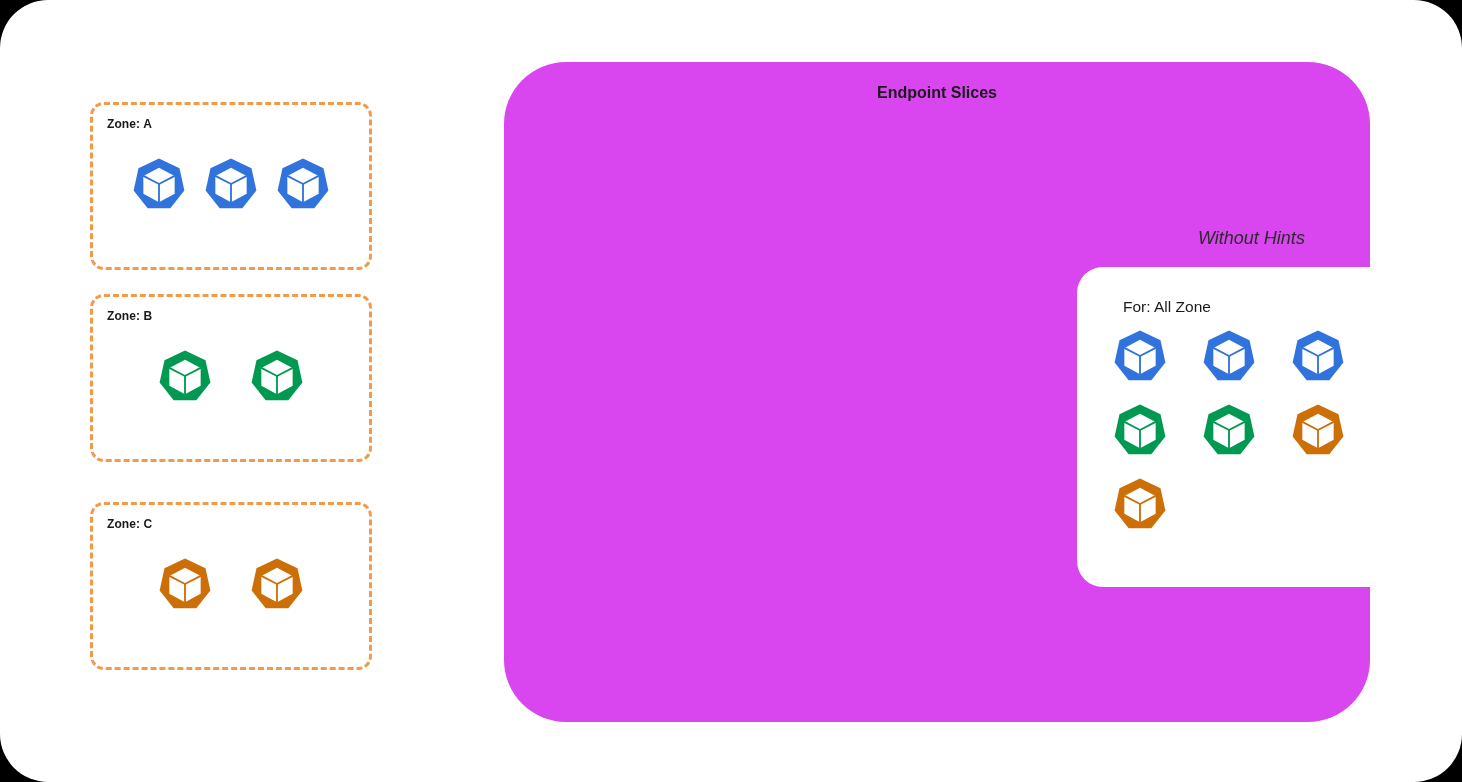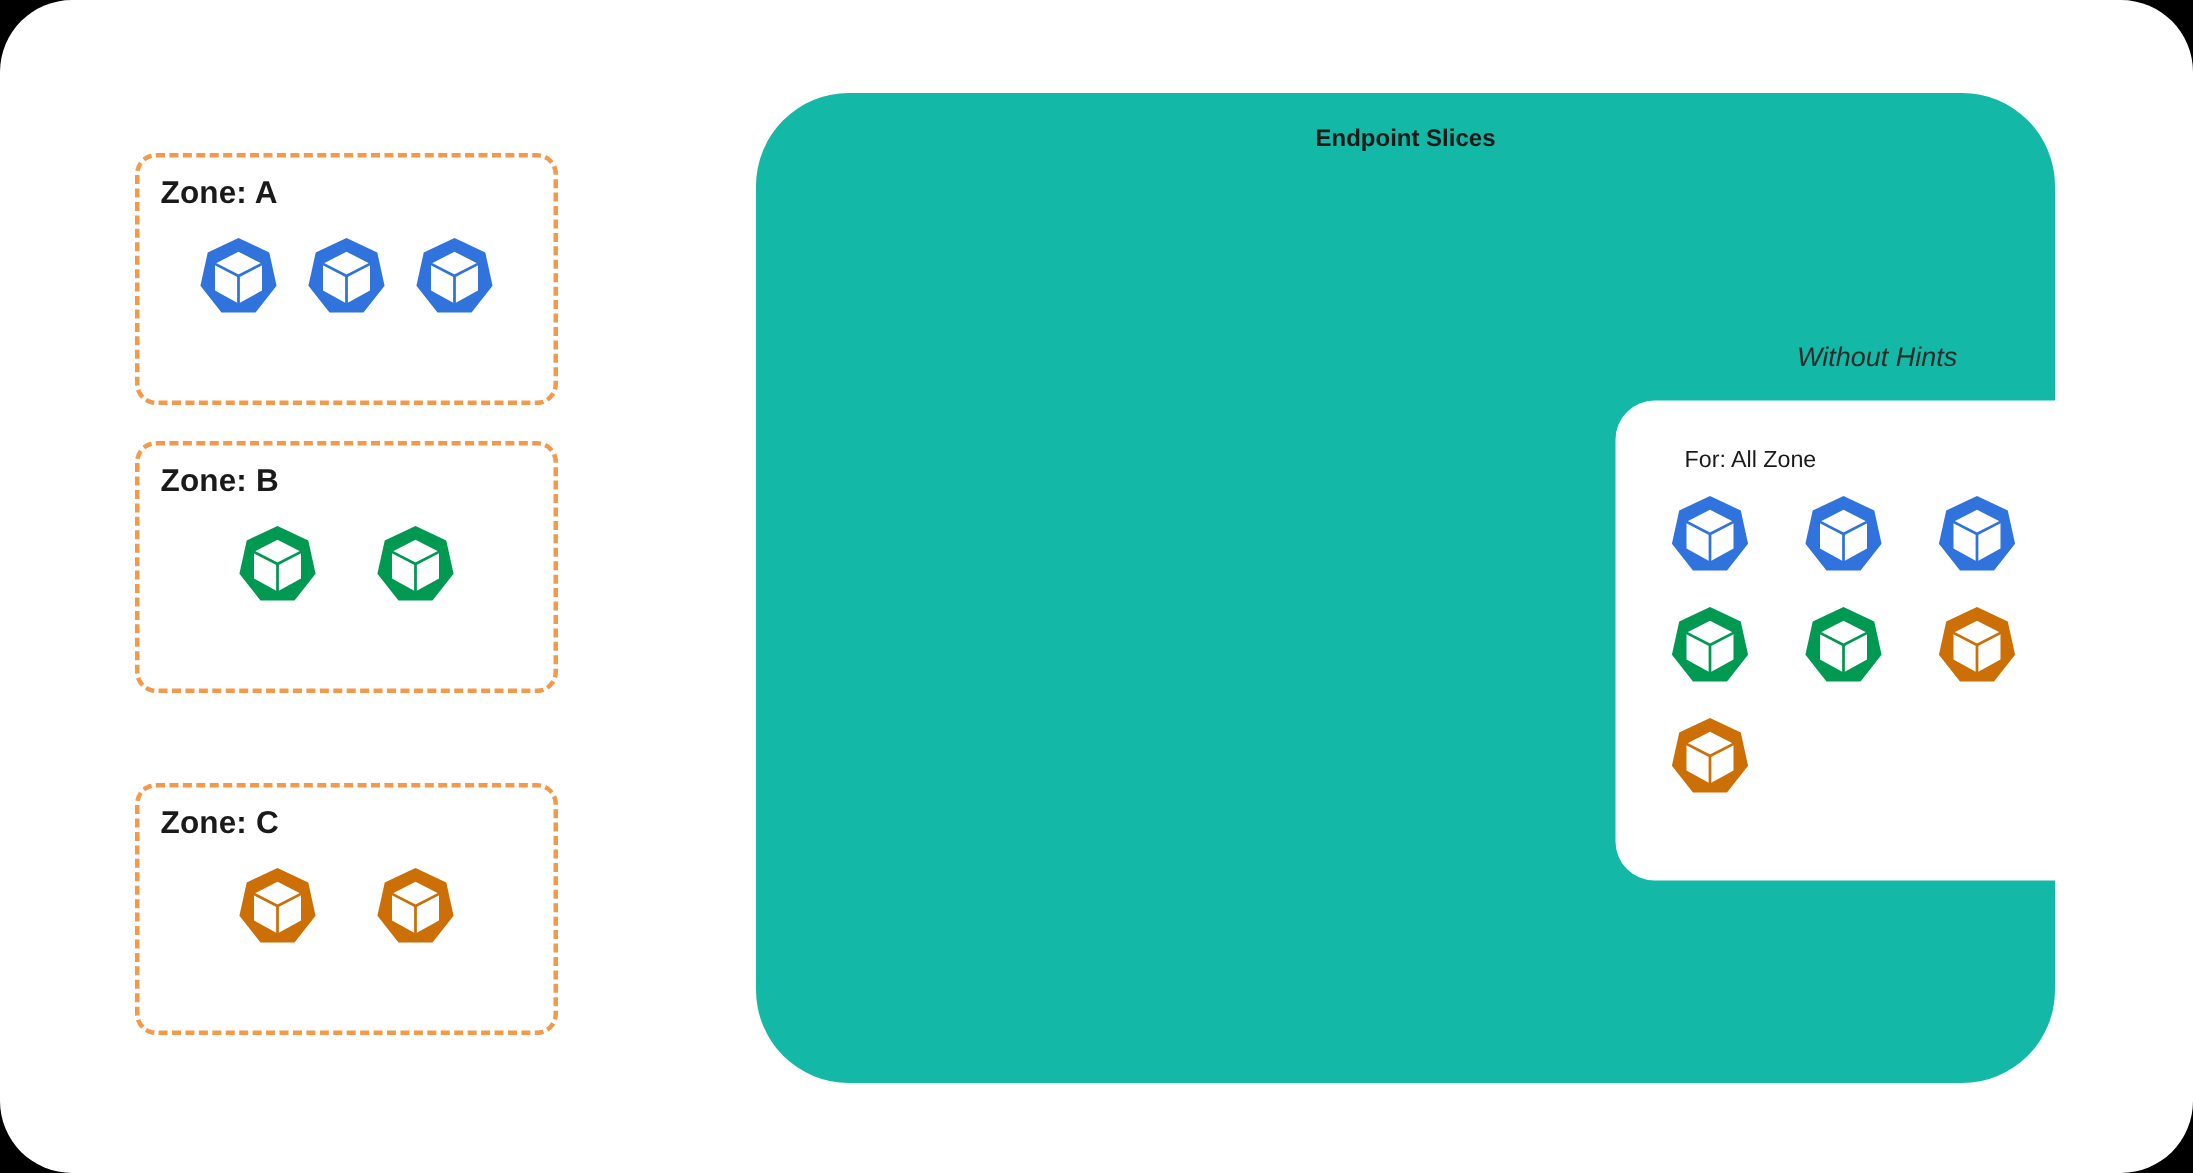--- a/index.html
+++ b/index.html
@@ -43,27 +43,27 @@
   .zone-box {
     position: absolute;
     width: 282px;
     box-sizing: border-box;
     border: 3px dashed #f2994a;
     border-radius: 14px;
     background: transparent;
   }
   .zone-a { top: 0px;   height: 168px; }
   .zone-b { top: 192px; height: 168px; }
-  .zone-c { top: 420px; height: 168px; }
+  .zone-c { top: 400px; height: 168px; }
 
   .zone-label {
     position: absolute;
     left: 14px;
     top: 12px;
-    font-size: 21px;
+    font-size: 12px;
     font-weight: bold;
     color: #1a1a1a;
     letter-spacing: 0.1px;
     white-space: nowrap;
   }
 
   .zone-pods {
     position: absolute;
     left: 0;
     top: 52px;
@@ -76,21 +76,21 @@
   .zone-b .zone-pods { gap: 38px; }
   .zone-c .zone-pods { gap: 38px; }
 
   
   .slices-panel {
     position: absolute;
     left: 504px;
     top: 62px;
     width: 866px;
     height: 660px;
-    background: #14b8a6;
+    background: #d946ef;
     border-radius: 62px;
   }
 
   .panel-title {
     position: absolute;
     left: 0;
     top: 22px;
     width: 100%;
     text-align: center;
     font-size: 16px;

